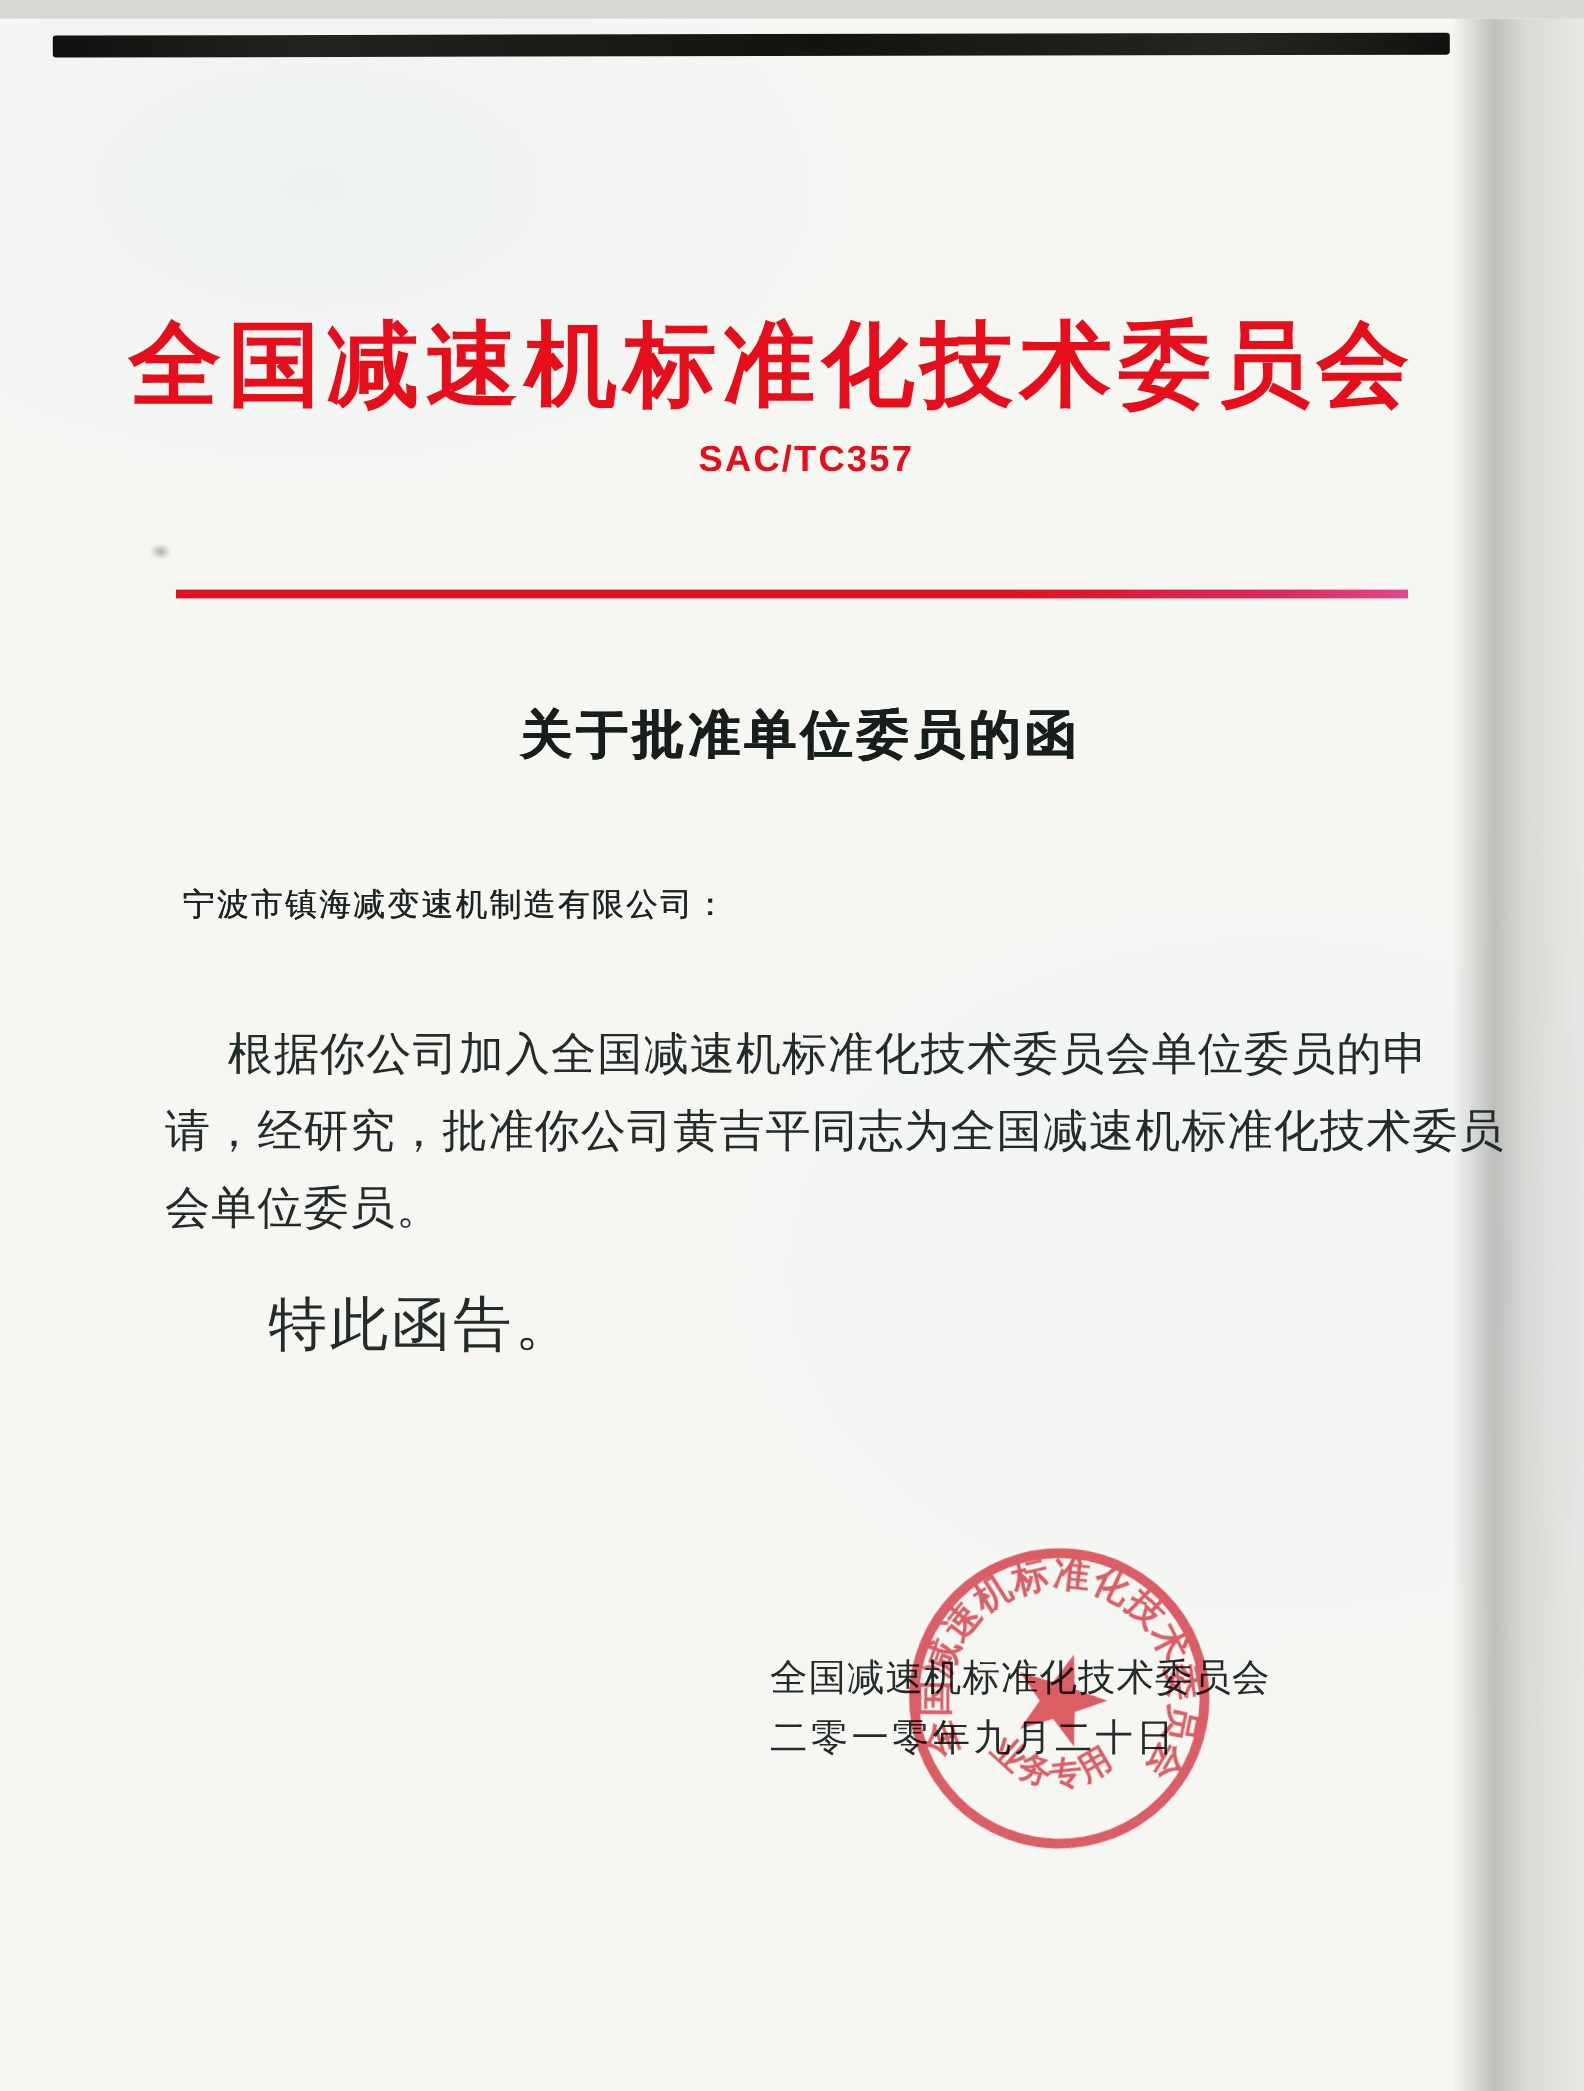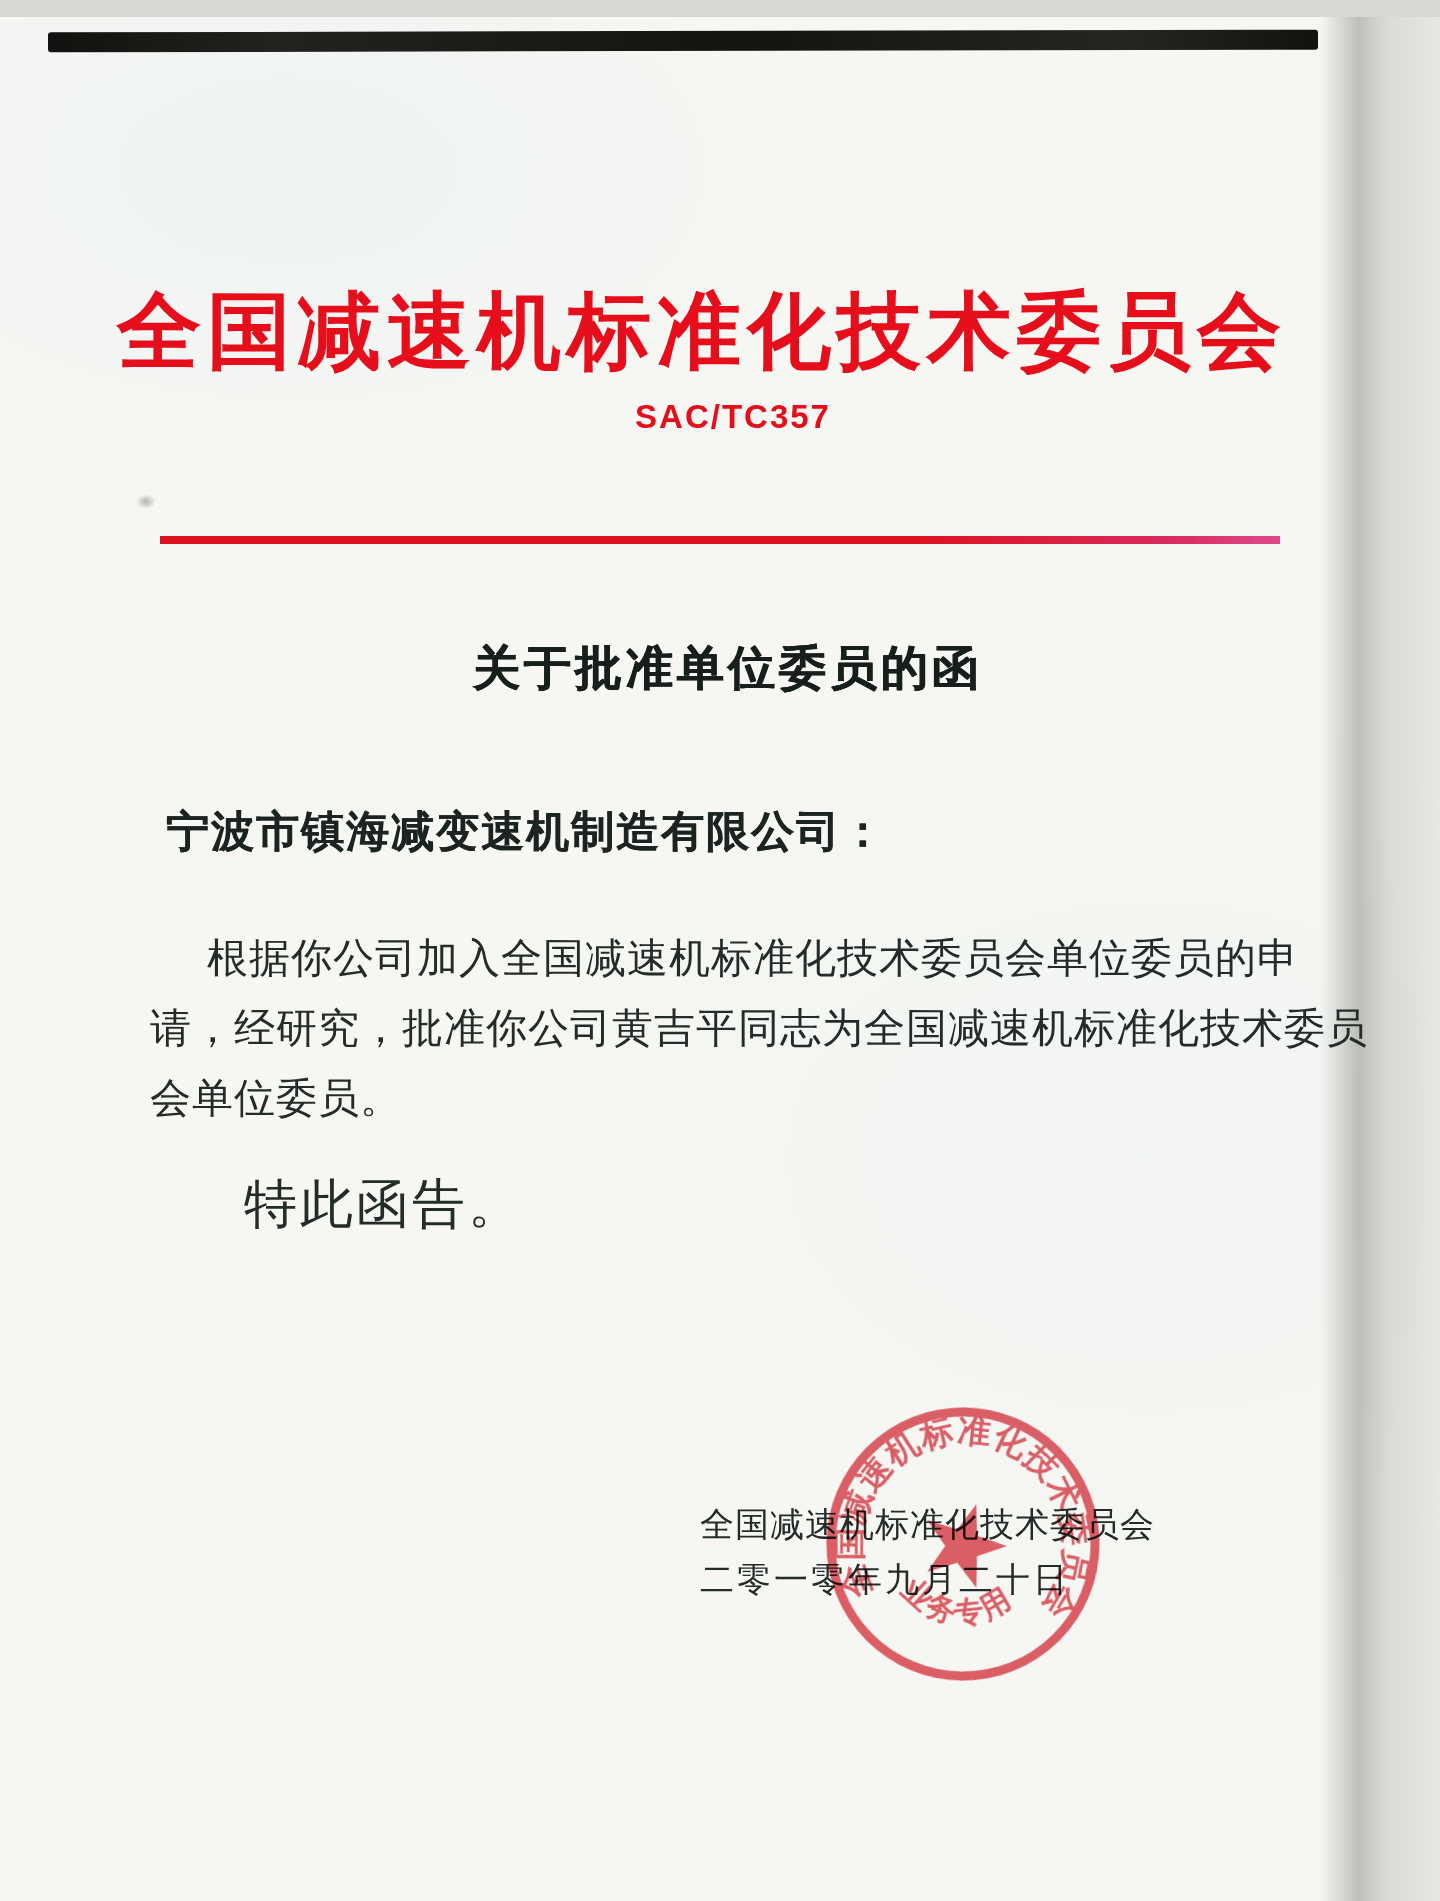--- a/index.html
+++ b/index.html
@@ -74,21 +74,21 @@
     position:absolute;top:620px;left:0;width:1432px;
     text-align:center;
     font-size:47px;font-weight:900;letter-spacing:4px;
     color:#171f1c;
     text-shadow:0.6px 0 0 currentColor,-0.6px 0 0 currentColor;
     white-space:nowrap;
     padding-left:24px;
   }
   .recipient{
     position:absolute;top:786px;left:166px;
-    font-size:43px;font-weight:700;letter-spacing:2px;
+    font-size:29px;font-weight:400;letter-spacing:2px;
     color:#1c2421;
     text-shadow:0.4px 0 0 currentColor;
     white-space:nowrap;
   }
   .body{
     position:absolute;top:906px;left:150px;width:1068px;
     font-size:41px;line-height:70px;letter-spacing:1px;
   }
   .body p{
     text-align:justify;

